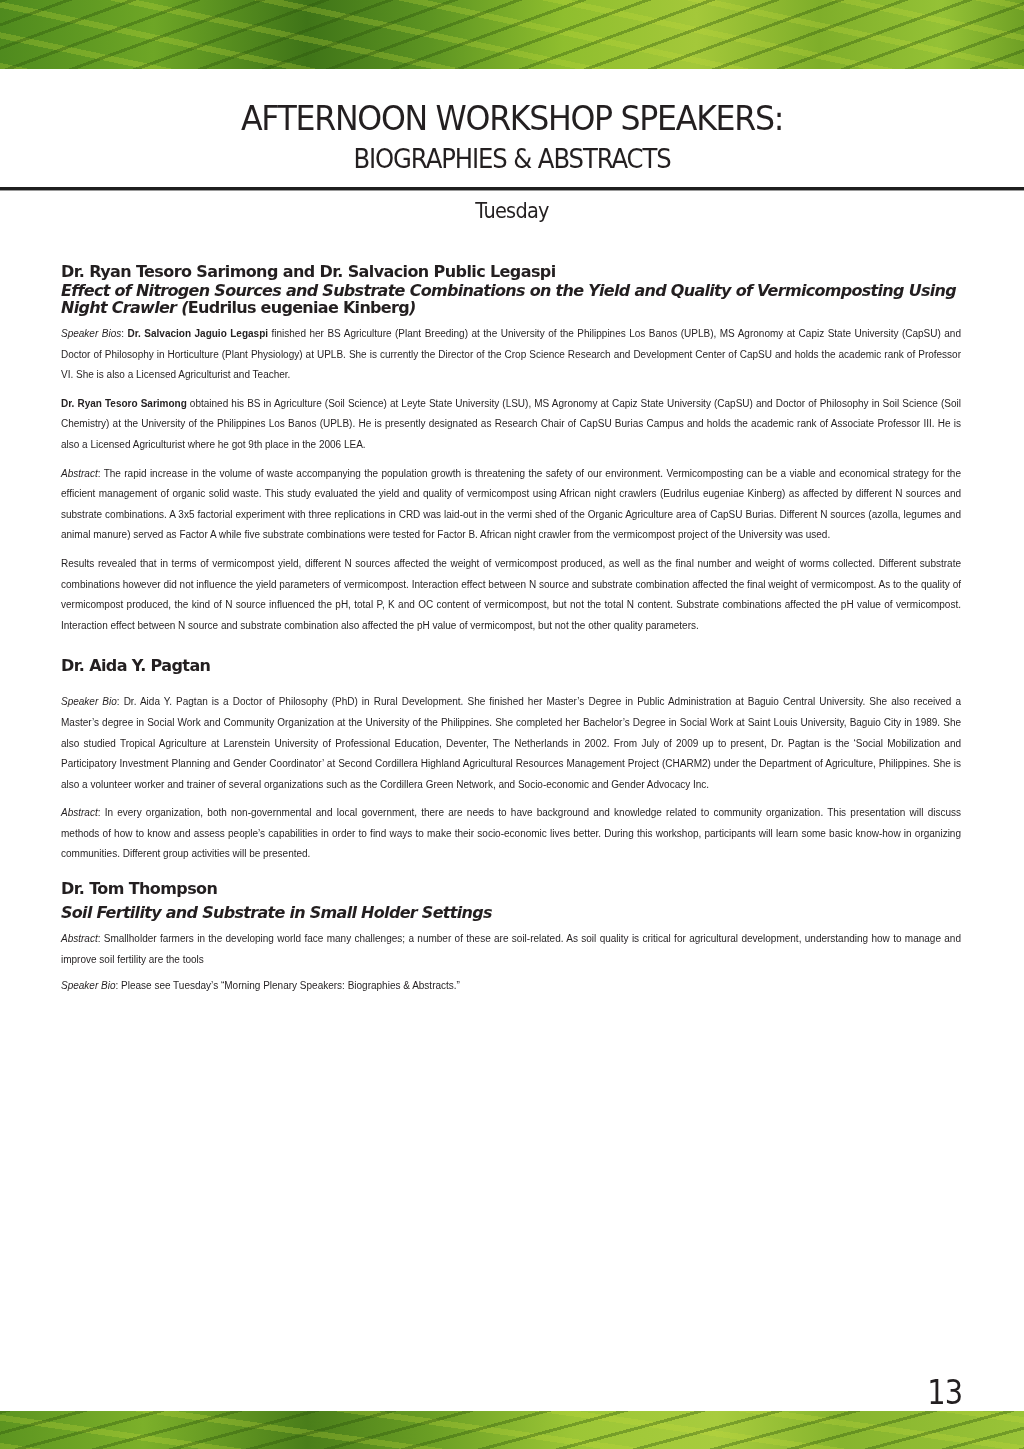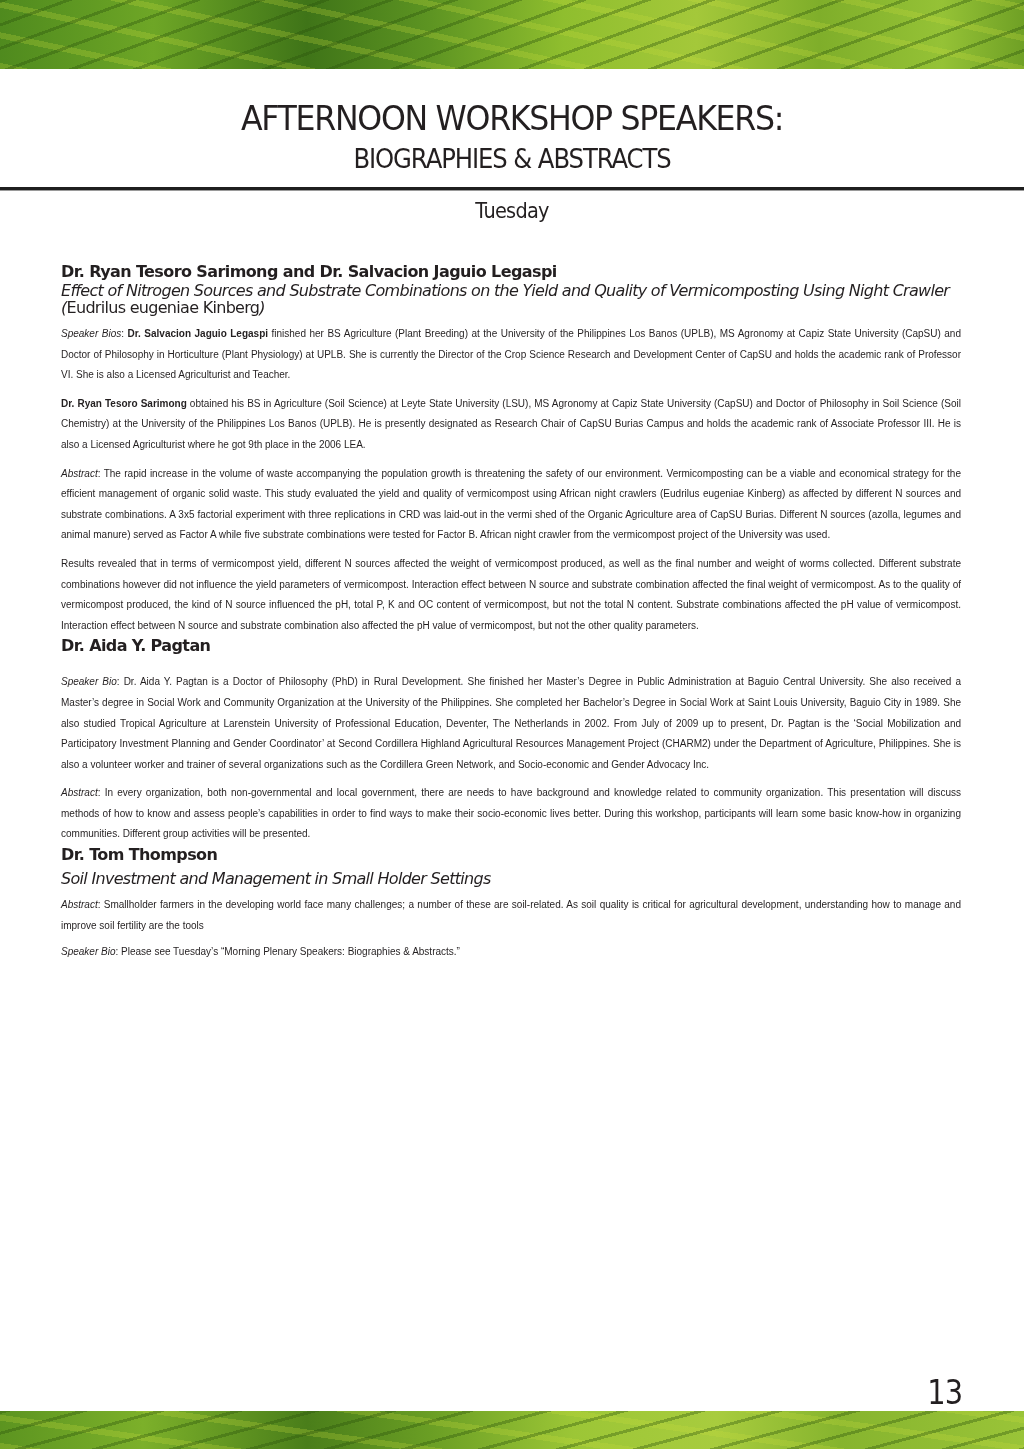--- a/index.html
+++ b/index.html
@@ -19,58 +19,58 @@
     .title-main { position: absolute; left: 0; width: 1024px; top: 98px; text-align: center;
       font-family: "DejaVu Sans", sans-serif; font-size: 34px; letter-spacing: -1.4px; color: #231f20; font-weight: normal; margin: 0; transform: scaleX(0.93); }
     .title-sub { position: absolute; left: 0; width: 1024px; top: 143px; text-align: center;
       font-family: "DejaVu Sans", sans-serif; font-size: 27px; letter-spacing: -1.2px; color: #231f20; font-weight: normal; margin: 0; transform: scaleX(0.9); }
     .divider { position: absolute; left: 0; top: 187px; width: 1024px; height: 3px; background: #1f1f1f; border-bottom: 1px solid #9a9a9a; }
     .day { position: absolute; left: 0; width: 1024px; top: 199px; text-align: center;
       font-family: "DejaVu Sans", sans-serif; font-size: 21px; letter-spacing: -0.8px; color: #231f20; transform: scaleX(0.92); }
 
     .content { position: absolute; left: 61px; top: 262px; width: 900px; }
     .speaker-name { font-family: "DejaVu Sans", sans-serif; font-weight: bold; font-size: 16px; letter-spacing: -0.6px; line-height: 20px; margin: 0; color: #231f20; }
-    .talk-title { font-family: "DejaVu Sans", sans-serif; font-weight: normal; font-style: italic; font-size: 16px; letter-spacing: -0.7px; line-height: 17px; margin: 0; color: #231f20; }
+    .talk-title { font-family: "DejaVu Sans", sans-serif; font-weight: bold; font-style: italic; font-size: 16px; letter-spacing: -0.7px; line-height: 17px; margin: 0; color: #231f20; }
     .talk-title .normal { font-style: normal; }
     p.body { font-family: "Liberation Sans", sans-serif; font-size: 10px; line-height: 20.6px; margin: 0; text-align: justify; color: #231f20; }
     p.body .label { font-style: italic; }
     p.body .bold { font-weight: bold; }
 
     .page-number { position: absolute; right: 62px; top: 1372px; font-family: "DejaVu Sans", sans-serif; font-size: 34px; letter-spacing: -1px; color: #231f20; transform: scaleX(0.85); transform-origin: right; }
   </style>
 </head>
 <body>
 
 <div class="banner-top"></div>
 
 <h1 class="title-main">AFTERNOON WORKSHOP SPEAKERS:</h1>
 <h2 class="title-sub">BIOGRAPHIES &amp; ABSTRACTS</h2>
 <div class="divider"></div>
 <div class="day">Tuesday</div>
 
 <div class="content">
 
   <div>
-    <div class="speaker-name">Dr. Ryan Tesoro Sarimong and Dr. Salvacion Jaguio Legaspi</div>
+    <div class="speaker-name">Dr. Ryan Tesoro Sarimong and Dr. Salvacion Public Legaspi</div>
     <div class="talk-title"><span>Effect of Nitrogen Sources and Substrate Combinations on the Yield and Quality of Vermicomposting Using Night Crawler (</span><span class="normal">Eudrilus eugeniae Kinberg</span><span>)</span></div>
     <p class="body" style="margin-top:8px;"><span class="label">Speaker Bios</span><span>: </span><span class="bold">Dr. Salvacion Jaguio Legaspi</span><span> finished her BS Agriculture (Plant Breeding) at the University of the Philippines Los Banos (UPLB), MS Agronomy at Capiz State University (CapSU) and Doctor of Philosophy in Horticulture (Plant Physiology) at UPLB. She is currently the Director of the Crop Science Research and Development Center of CapSU and holds the academic rank of Professor VI. She is also a Licensed Agriculturist and Teacher.</span></p>
     <p class="body" style="margin-top:8px;"><span class="bold">Dr. Ryan Tesoro Sarimong</span><span> obtained his BS in Agriculture (Soil Science) at Leyte State University (LSU), MS Agronomy at Capiz State University (CapSU) and Doctor of Philosophy in Soil Science (Soil Chemistry) at the University of the Philippines Los Banos (UPLB). He is presently designated as Research Chair of CapSU Burias Campus and holds the academic rank of Associate Professor III. He is also a Licensed Agriculturist where he got 9th place in the 2006 LEA.</span></p>
     <p class="body" style="margin-top:8px;"><span class="label">Abstract</span><span>: The rapid increase in the volume of waste accompanying the population growth is threatening the safety of our environment. Vermicomposting can be a viable and economical strategy for the efficient management of organic solid waste. This study evaluated the yield and quality of vermicompost using African night crawlers (Eudrilus eugeniae Kinberg) as affected by different N sources and substrate combinations.  A 3x5 factorial experiment with three replications in CRD was laid-out in the vermi shed of the Organic Agriculture area of CapSU Burias. Different N sources (azolla, legumes and animal manure) served as Factor A while five substrate combinations were tested for Factor B. African night crawler from the vermicompost project of the University was used.</span></p>
     <p class="body" style="margin-top:8px;">Results revealed that in terms of vermicompost yield, different N sources affected the weight of vermicompost produced, as well as the final number and weight of worms collected. Different substrate combinations however did not influence the yield parameters of vermicompost. Interaction effect between N source and substrate combination affected the final weight of vermicompost. As to the quality of vermicompost produced, the kind of N source influenced the pH, total P, K and OC content of vermicompost, but not the total N content. Substrate combinations affected the pH value of vermicompost. Interaction effect between N source and substrate combination also affected the pH value of vermicompost, but not the other quality parameters.</p>
   </div>
 
-  <div style="">
+  <div style="margin-top:20px;">
     <div class="speaker-name">Dr. Aida Y. Pagtan</div>
     <p class="body" style="margin-top:16px;"><span class="label">Speaker Bio</span><span>: Dr. Aida Y. Pagtan is a Doctor of Philosophy (PhD) in Rural Development. She finished her Master’s Degree in Public Administration at Baguio Central University. She also received a Master’s degree in Social Work and Community Organization at the University of the Philippines.  She completed her Bachelor’s Degree in Social Work at Saint Louis University, Baguio City in 1989.  She also studied Tropical Agriculture at Larenstein University of Professional Education, Deventer, The Netherlands in 2002. From July of 2009 up to present, Dr. Pagtan is the ‘Social Mobilization and Participatory Investment Planning and Gender Coordinator’ at Second Cordillera Highland Agricultural Resources Management Project (CHARM2) under the Department of Agriculture, Philippines.  She is also a volunteer worker and trainer of several organizations such as the Cordillera Green Network, and Socio-economic and Gender Advocacy Inc.</span></p>
     <p class="body" style="margin-top:8px;"><span class="label">Abstract</span><span>: In every organization, both non-governmental and local government, there are needs to have background and knowledge related to community organization. This presentation will discuss methods of how to know and assess people’s capabilities in order to find ways to make their socio-economic lives better. During this workshop, participants will learn some basic know-how in organizing communities. Different group activities will be presented.</span></p>
   </div>
 
-  <div style="">
+  <div style="margin-top:14px;">
     <div class="speaker-name">Dr. Tom Thompson</div>
-    <div class="talk-title" style="margin-top:5px;">Soil Investment and Management in Small Holder Settings</div>
+    <div class="talk-title" style="margin-top:5px;">Soil Fertility and Substrate in Small Holder Settings</div>
     <p class="body" style="margin-top:8px;"><span class="label">Abstract</span><span>: Smallholder farmers in the developing world face many challenges; a number of these are soil-related. As soil quality is critical for agricultural development, understanding how to manage and improve soil fertility are the tools</span></p>
     <p class="body" style="margin-top:6px;"><span class="label">Speaker Bio</span><span>: Please see Tuesday’s “Morning Plenary Speakers: Biographies &amp; Abstracts.”</span></p>
   </div>
 
 </div>
 
 <div class="page-number">13</div>
 <div class="banner-bottom"></div>
 
 </body></html>

